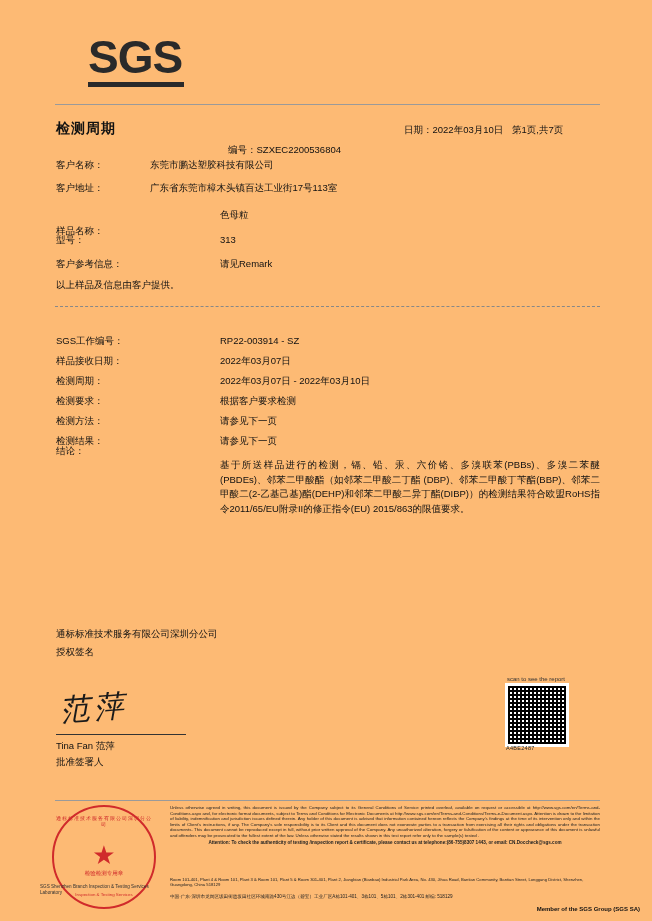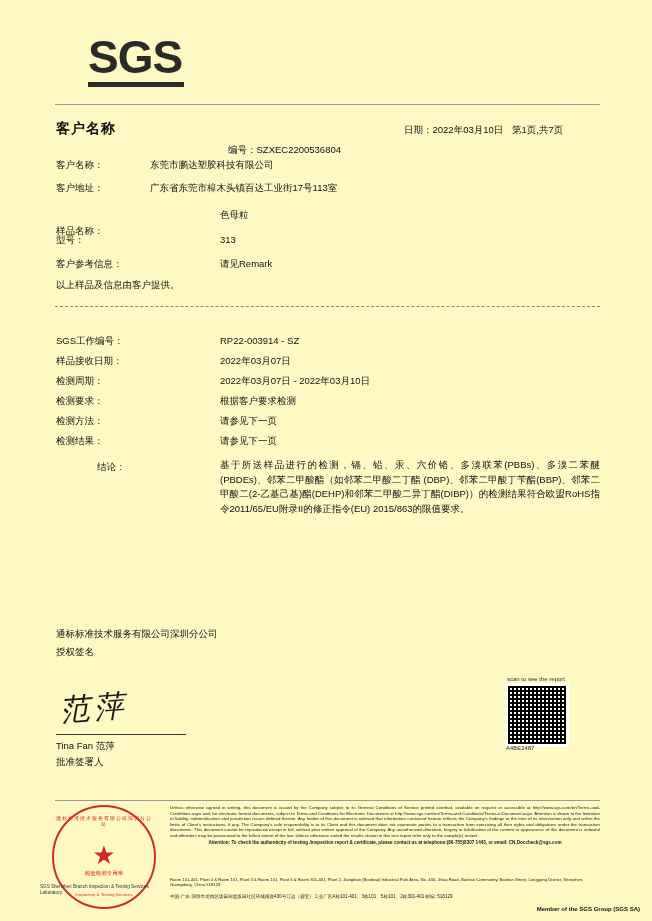--- a/index.html
+++ b/index.html
@@ -7,21 +7,21 @@
     padding: 0;
     background: #efefef;
   }
   body {
     font-family: "Liberation Sans", sans-serif;
   }
   .page {
     position: relative;
     width: 652px;
     height: 921px;
-    background: #fef9c3;
+    background: #fdba74;
     overflow: hidden;
   }
   
   .logo-wrap {
     position: absolute;
     left: 88px;
     top: 34px;
   }
   .sgs-logo {
     font-family: "Liberation Sans", sans-serif;
@@ -279,21 +279,21 @@
 
 <div class="page">
 
   <div class="logo-wrap">
     <div class="sgs-logo">SGS</div>
     <div class="logo-underline"></div>
   </div>
 
   <div class="hrule" style="top:104px;"></div>
 
-  <div class="title">客户名称</div>
+  <div class="title">检测周期</div>
   <div class="hdr-no">编号：SZXEC2200536804</div>
   <div class="hdr-date">日期：2022年03月10日</div>
   <div class="hdr-page">第1页,共7页</div>
 
   <div class="row lbl" style="top:158px;">客户名称：</div>
   <div class="row val" style="top:158px;">东莞市鹏达塑胶科技有限公司</div>
   <div class="row lbl" style="top:181px;">客户地址：</div>
   <div class="row val" style="top:181px;">广东省东莞市樟木头镇百达工业街17号113室</div>
 
   <div class="row lbl" style="top:224px;">样品名称：</div>
@@ -312,21 +312,21 @@
   <div class="row val2" style="top:354px;">2022年03月07日</div>
   <div class="row lbl" style="top:374px;">检测周期：</div>
   <div class="row val2" style="top:374px;">2022年03月07日 - 2022年03月10日</div>
   <div class="row lbl" style="top:394px;">检测要求：</div>
   <div class="row val2" style="top:394px;">根据客户要求检测</div>
   <div class="row lbl" style="top:414px;">检测方法：</div>
   <div class="row val2" style="top:414px;">请参见下一页</div>
   <div class="row lbl" style="top:434px;">检测结果：</div>
   <div class="row val2" style="top:434px;">请参见下一页</div>
 
-  <div class="row lbl" style="top:460px;margin-left:41px;">结论：</div>
+  <div class="row lbl" style="top:444px;">结论：</div>
   <div class="concl" style="top:458px;">基于所送样品进行的检测，镉、铅、汞、六价铬、多溴联苯(PBBs)、多溴二苯醚(PBDEs)、邻苯二甲酸酯（如邻苯二甲酸二丁酯 (DBP)、邻苯二甲酸丁苄酯(BBP)、邻苯二甲酸二(2-乙基己基)酯(DEHP)和邻苯二甲酸二异丁酯(DIBP)）的检测结果符合欧盟RoHS指令2011/65/EU附录II的修正指令(EU) 2015/863的限值要求。</div>
 
   <div class="company" style="top:628px;">通标标准技术服务有限公司深圳分公司</div>
   <div class="company" style="top:646px;">授权签名</div>
 
   <div class="signature">范萍</div>
   <div class="sign-line" style="top:734px;"></div>
   <div class="sign-name" style="top:740px;">Tina Fan 范萍</div>
   <div class="sign-name" style="top:756px;">批准签署人</div>
 

